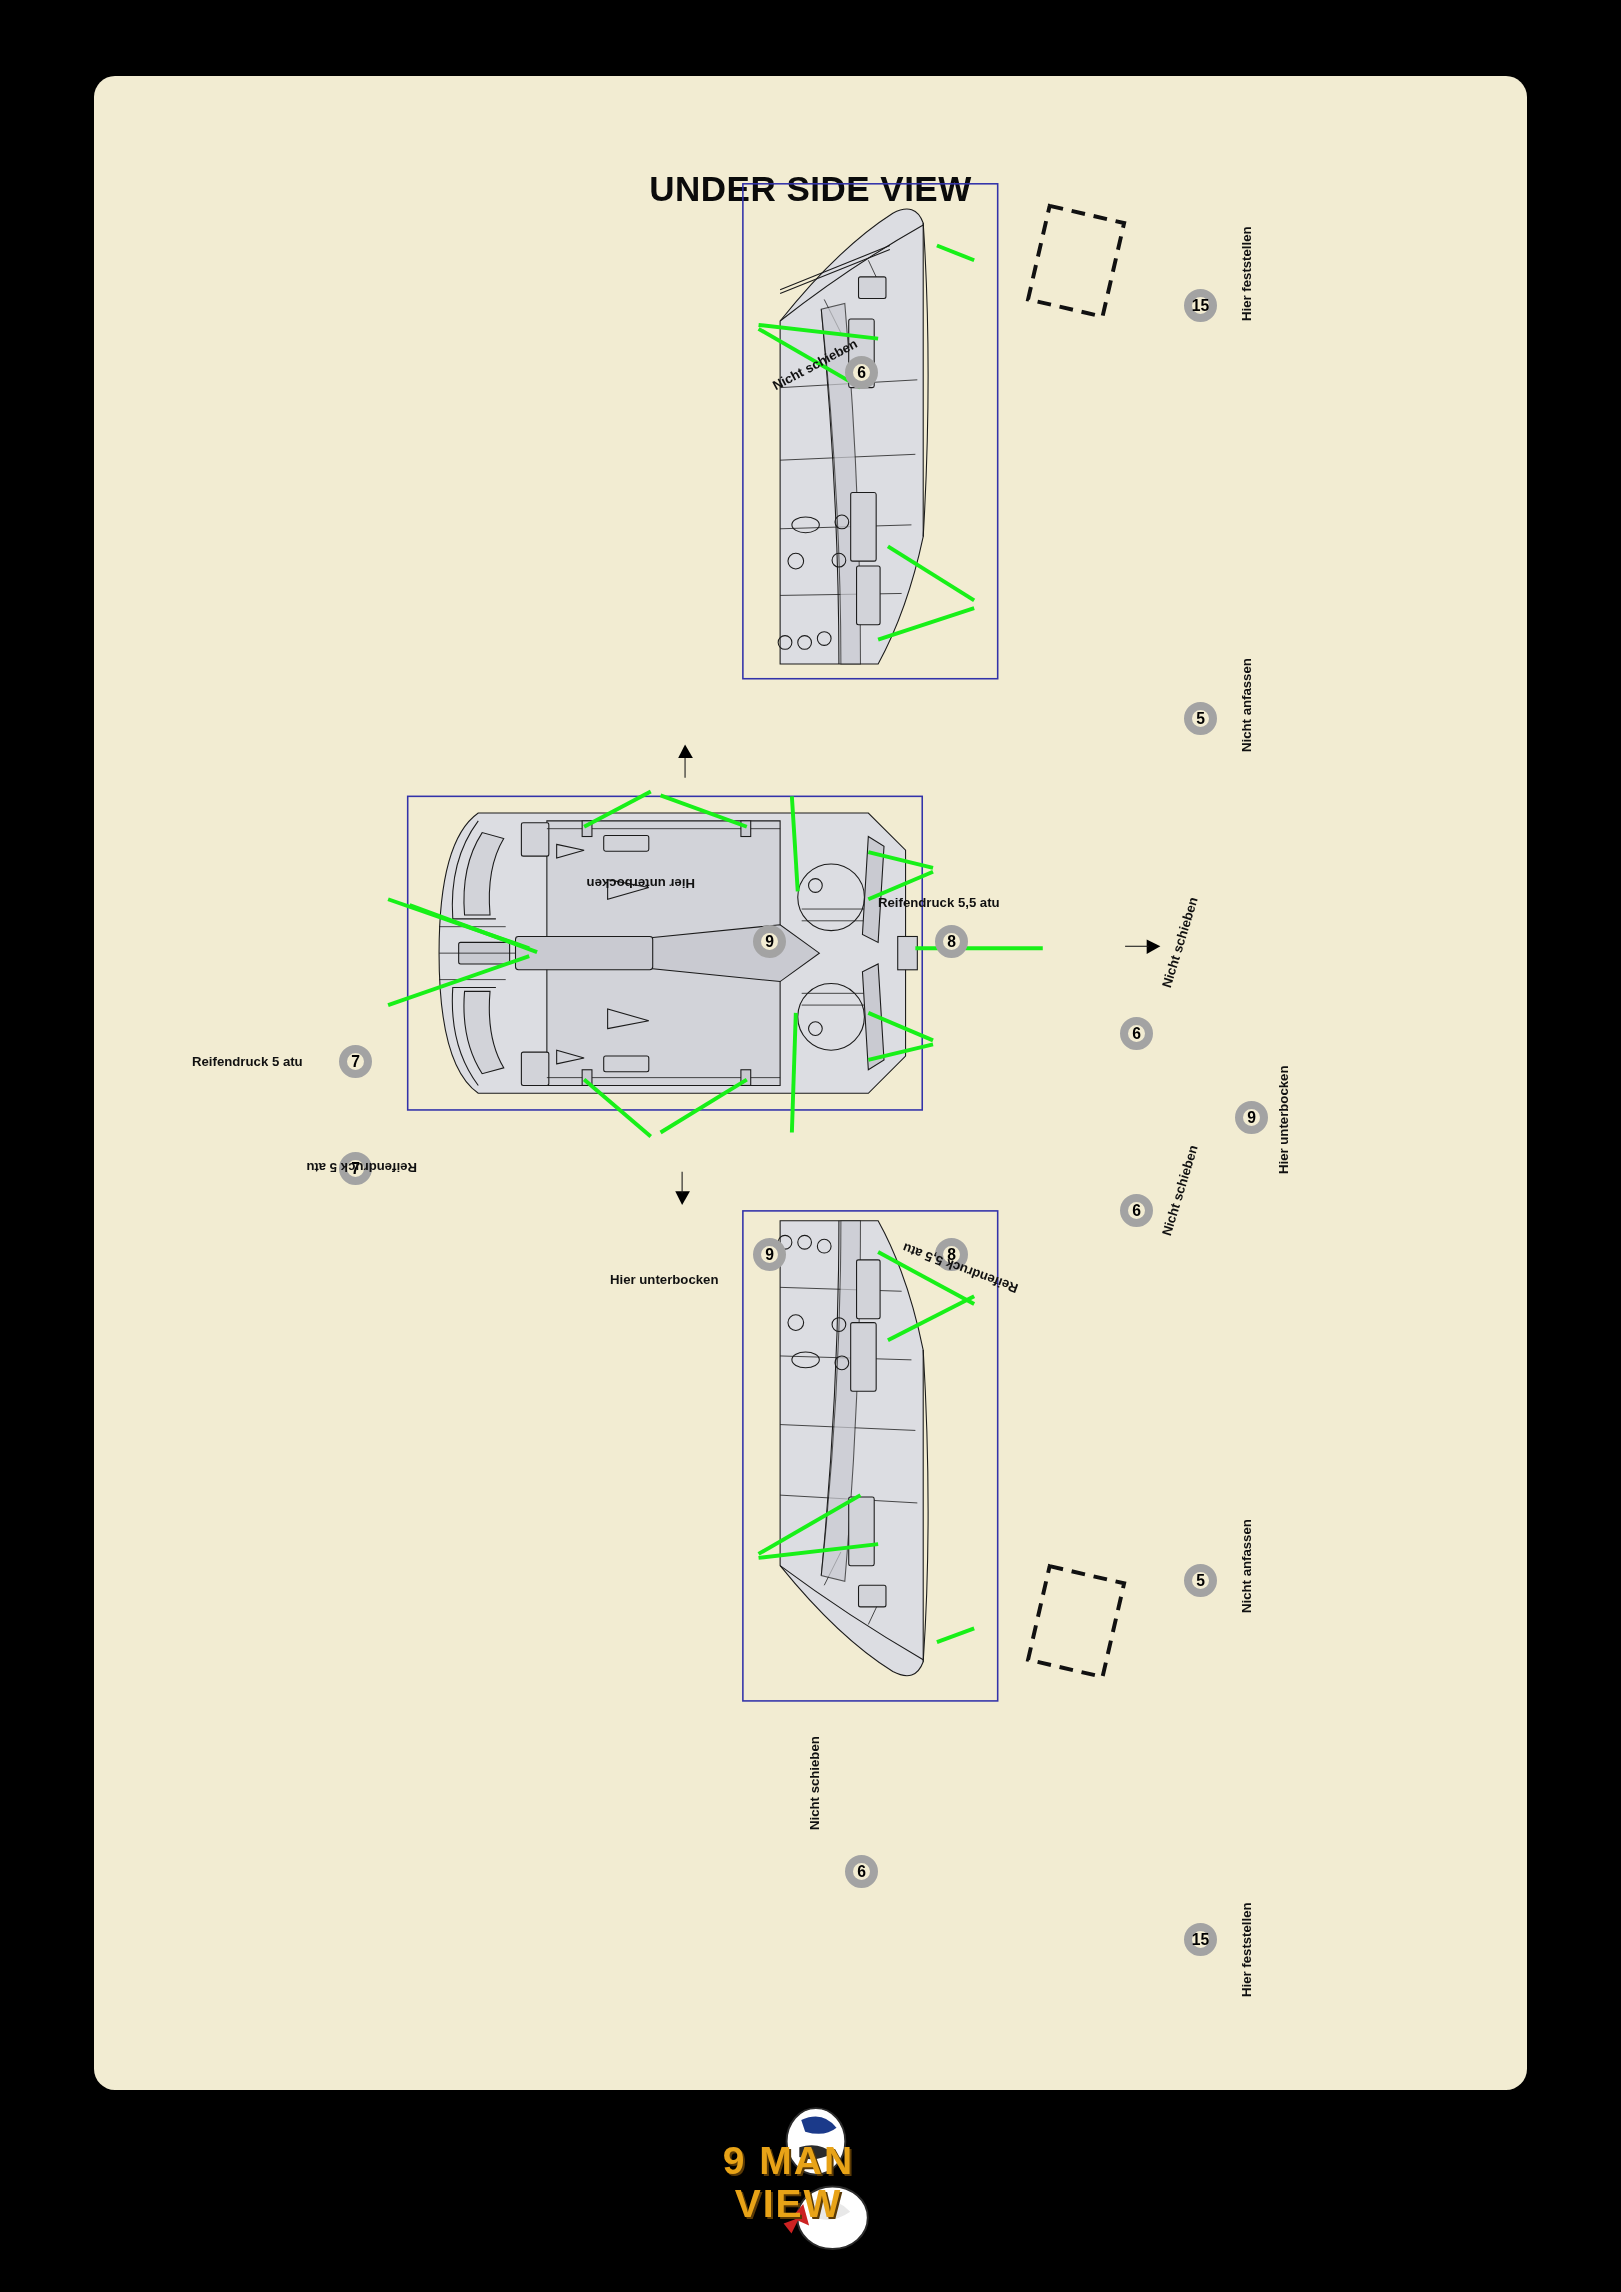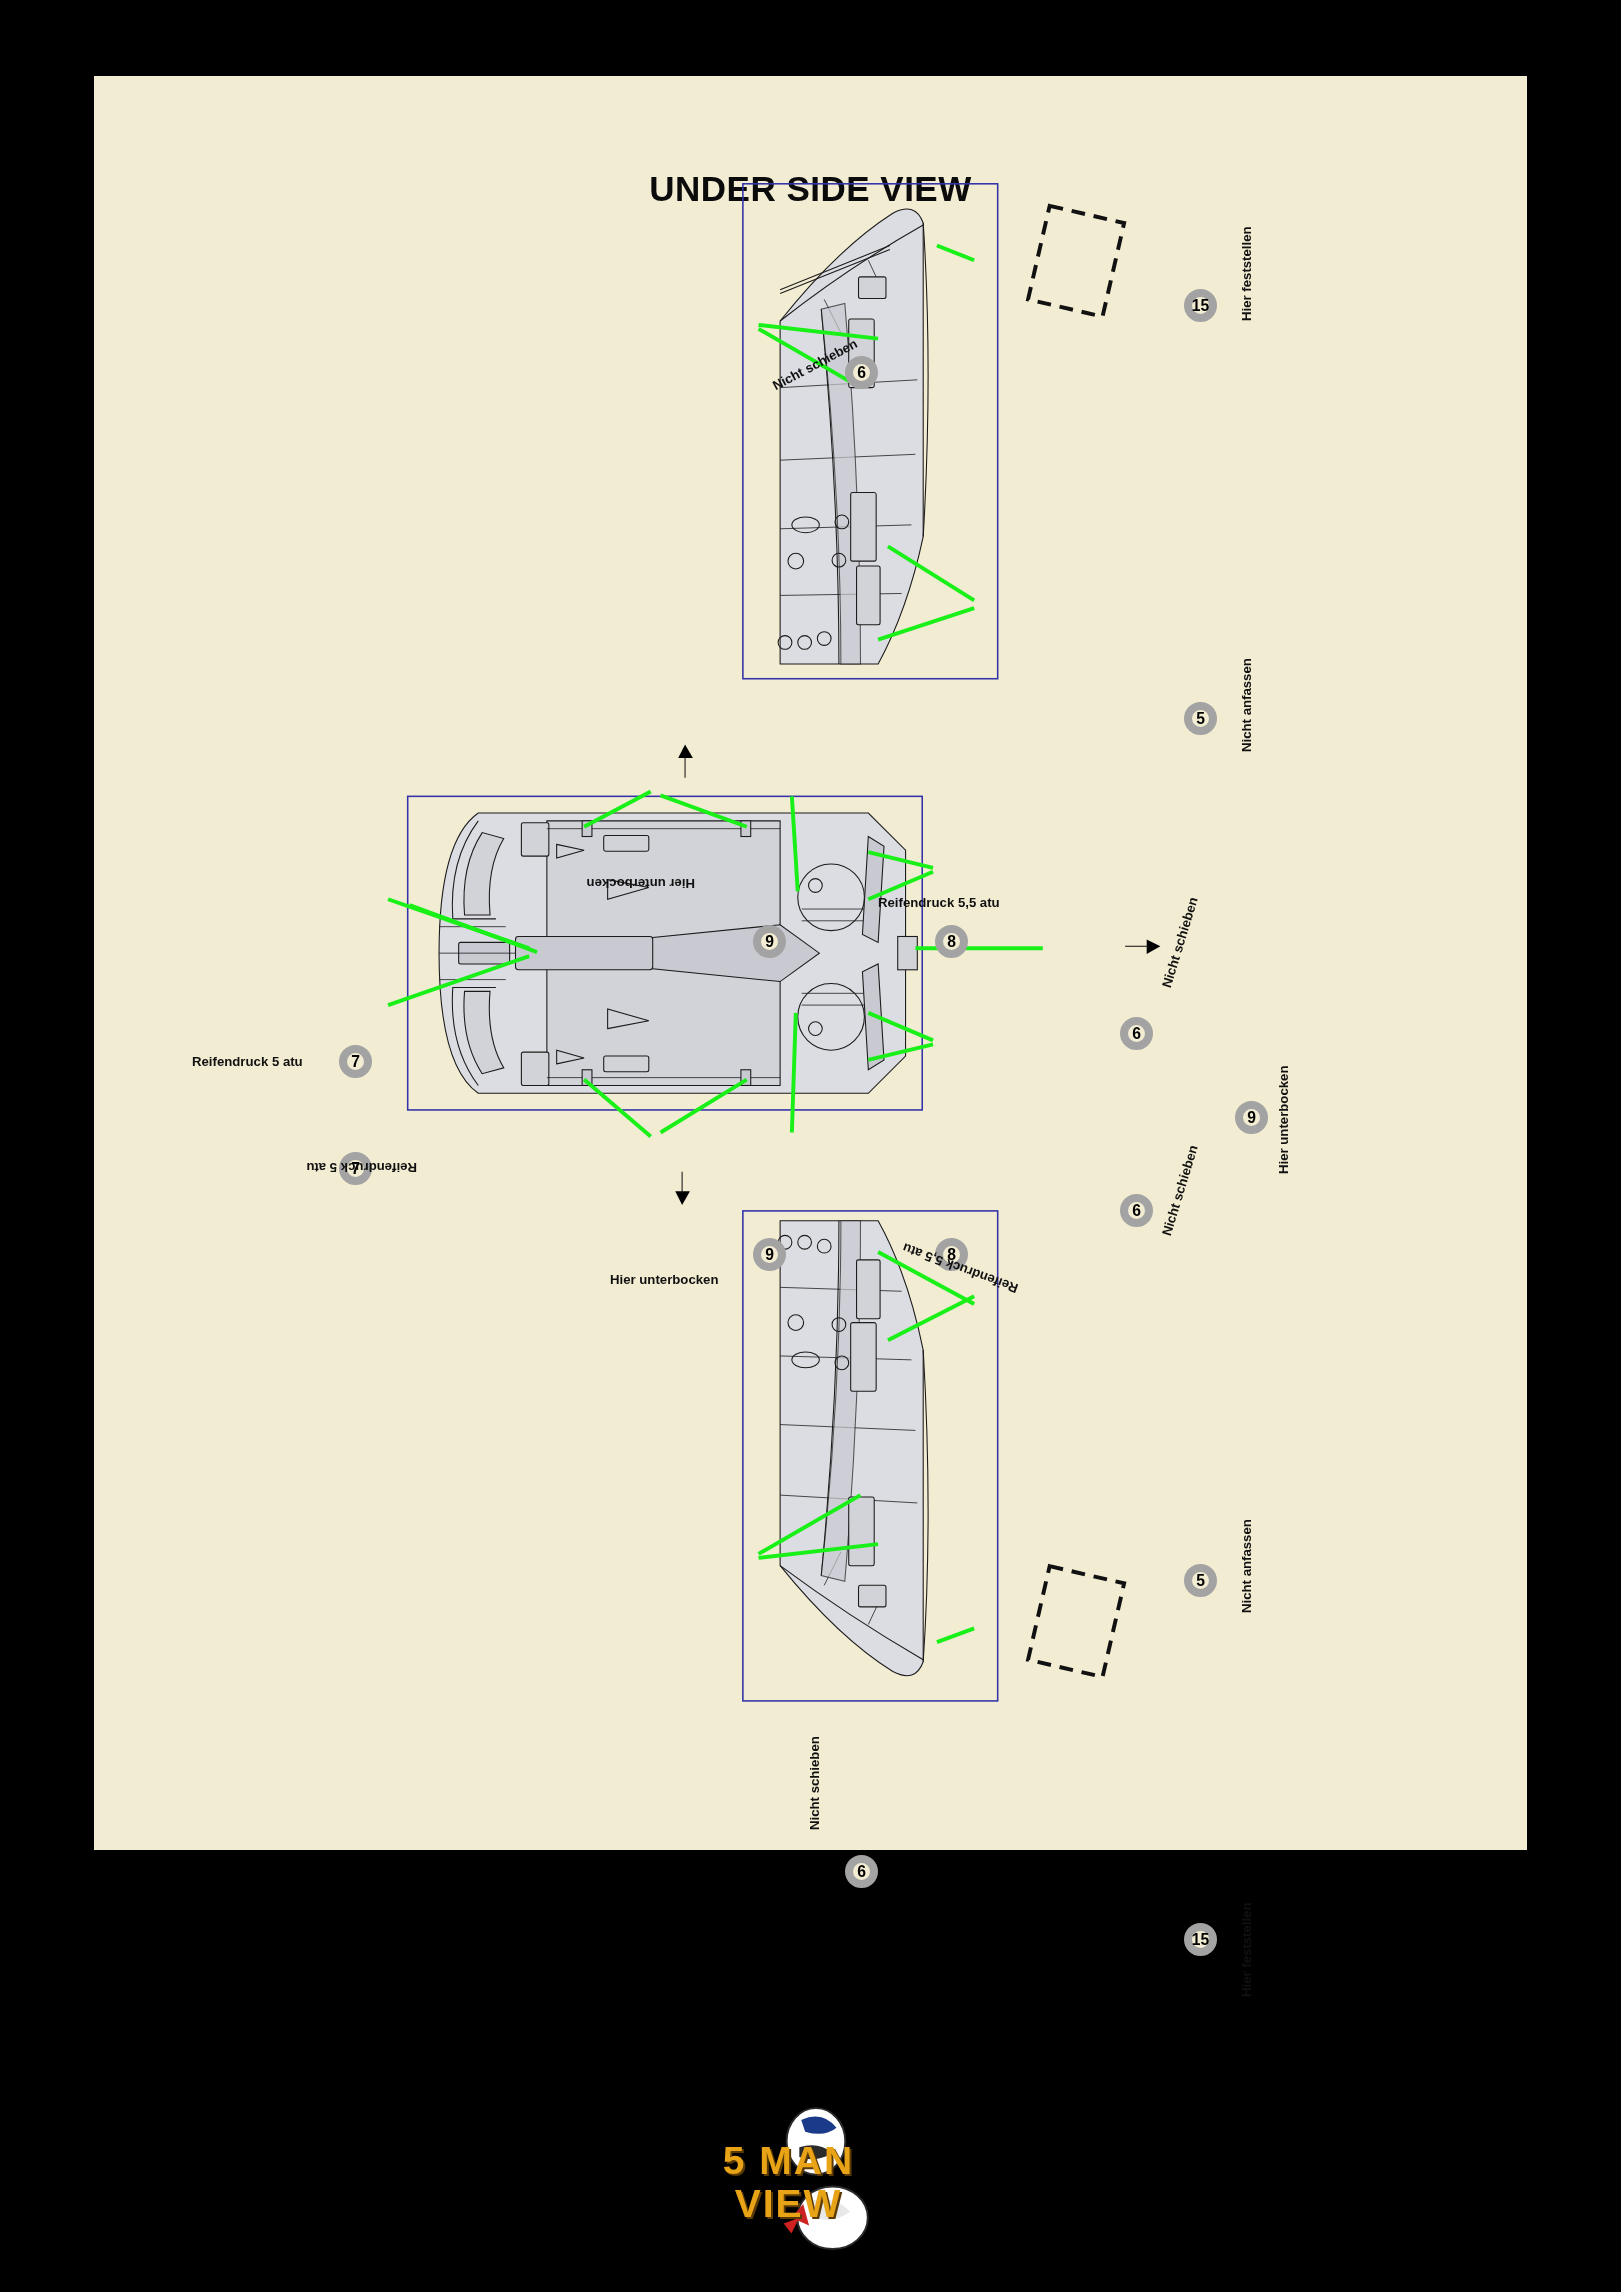--- a/index.html
+++ b/index.html
@@ -17,22 +17,23 @@
     position: relative;
     width: 1621px;
     height: 2293px;
     background: #000000;
   }
   #sheet {
     position: absolute;
     left: 94px;
     top: 76px;
     width: 1433px;
-    height: 1774px;
+    height: 2014px;
     background: #f2ecd2;
+    border-radius: 21px;
   }
   #title {
     position: absolute;
     left: 0;
     top: 93px;
     width: 1433px;
     text-align: center;
     font-size: 35px;
     font-weight: bold;
     letter-spacing: 0.5px;
@@ -322,19 +323,19 @@
     <svg width="274" height="162" viewBox="0 0 280 165">
       <ellipse cx="143" cy="40" rx="30" ry="34" fill="#ffffff" stroke="#2b2b2b" stroke-width="2"></ellipse>
       <path d="M 128 18 Q 150 8 164 26 Q 152 36 132 30 Z" fill="#1b3a8a"></path>
       <path d="M 126 46 Q 146 40 160 52 Q 142 62 126 56 Z" fill="#2b2b2b"></path>
       <ellipse cx="160" cy="118" rx="36" ry="32" fill="#ffffff" stroke="#2b2b2b" stroke-width="2"></ellipse>
       <path d="M 140 100 Q 164 96 178 112 Q 158 126 138 116 Z" fill="#e8e8e8"></path>
       <path d="M 118 118 L 130 104 L 136 126 Z" fill="#cc2222"></path>
       <path d="M 110 124 L 126 118 L 118 134 Z" fill="#cc2222"></path>
     </svg>
     <div class="logo-text">
-      <span>5 MAN</span>
+      <span>9 MAN</span>
       <span>VIEW</span>
     </div>
   </div>
 
 </div>
 
 
 </body></html>

